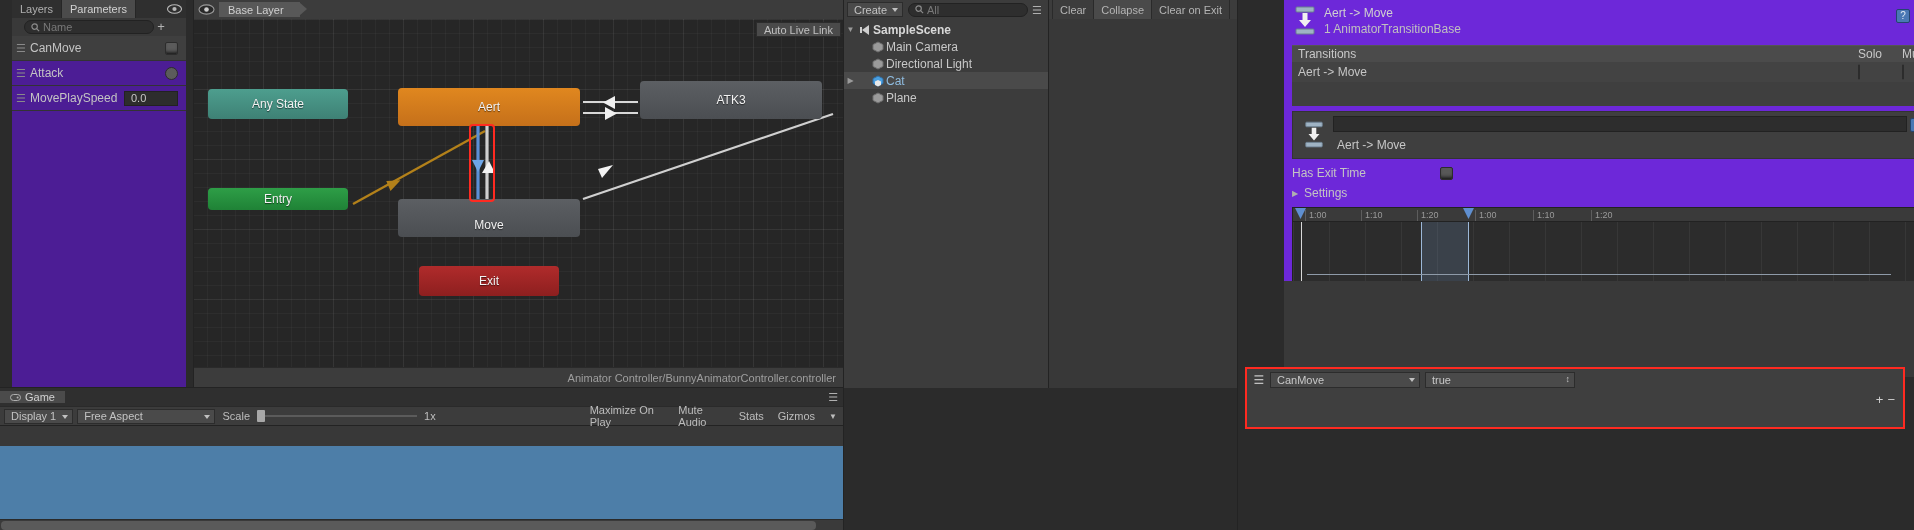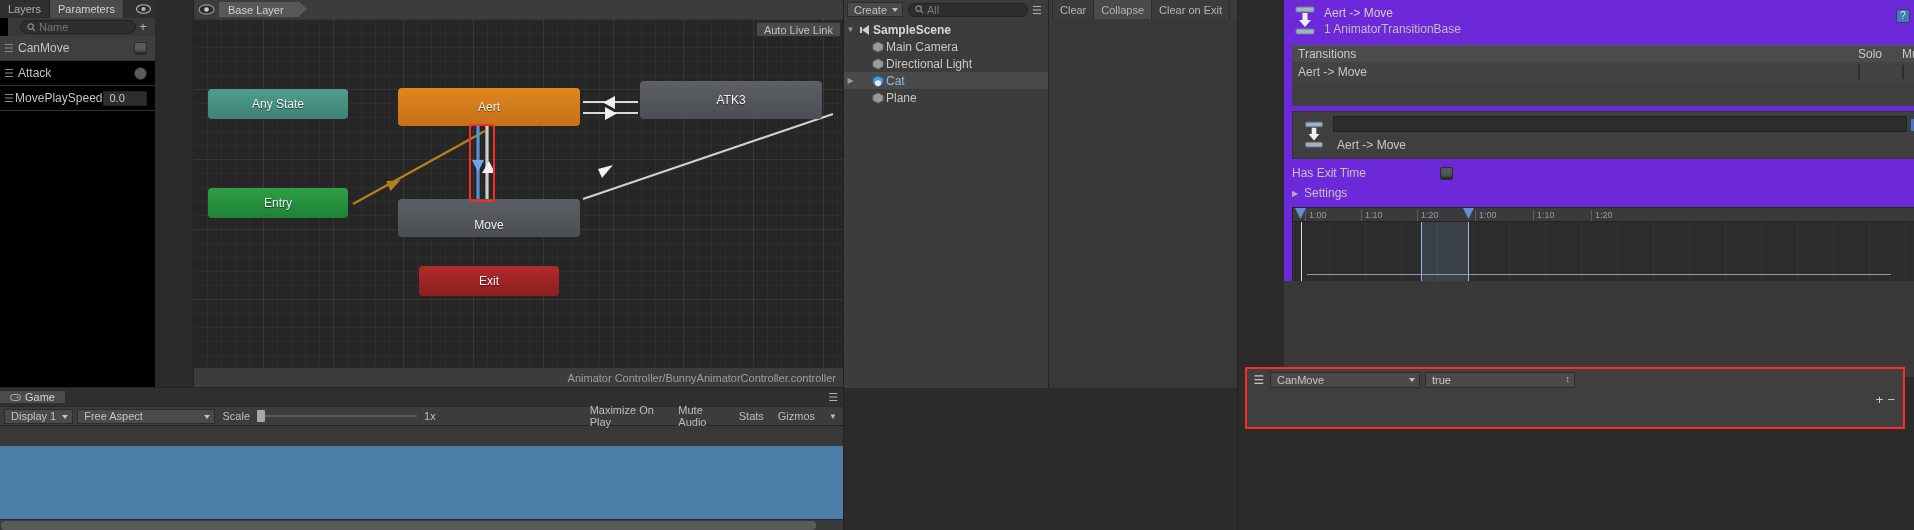--- a/index.html
+++ b/index.html
@@ -13,26 +13,26 @@
   .tab { padding:0 10px; display:flex; align-items:center; font-size:11px; color:#b0b0b0; }
   .tab.active { background:#4b4b4b; color:#d2d2d2; }
   .tbtn { height:27px; padding:0 7px; display:flex; align-items:center; font-size:11px;
           color:#b4b4b4; background:#3c3c3c; border:1px solid #2a2a2a; margin-right:-1px; }
   .tbtn.on { background:#4a4a4a; }
   .searchfield { height:14px; border-radius:7px; background:#2e2e2e; border:1px solid #222;
      display:flex; align-items:center; padding:0 6px; color:#787878; font-size:11px; }
   .sep { background:#232323; position:absolute; }
 
   
-  #leftPanel { left:0; top:0; width:155px; height:388px; background:#000000; }
+  #leftPanel { left:12px; top:0; width:174px; height:388px; background:#4c1d95; }
   #leftTabs { display:flex; height:18px; background:#2f2f2f; }
   #leftTabs .tab { font-size:11px; padding:0 8px; border-right:1px solid #262626; }
   #leftTabs .tab.active { background:#4b4b4b; }
   .eye { margin-left:auto; width:24px; display:flex; align-items:center; justify-content:center; }
-  #paramSearchRow { height:18px; display:flex; align-items:center; padding:2px 5px 2px 12px; background:#393939;margin-left:8px; }
+  #paramSearchRow { height:18px; display:flex; align-items:center; padding:2px 18px 2px 12px; background:#393939; }
   #paramSearchRow .searchfield { flex:1; }
   .plus { width:14px; text-align:center; color:#b4b4b4; font-size:13px; line-height:12px; }
   .prow { height:25px; display:flex; align-items:center; padding:0 8px 0 4px; border-bottom:1px solid #333;}
   .prow.alt { background:#3f3f3f; }
   .grip { width:14px; color:#8a8a8a; font-size:11px; line-height:9px; letter-spacing:0; }
   .pname { flex:1; color:#c4c4c4; font-size:12px; }
   .pbool { width:13px; height:13px; border-radius:2px; background:#5b5b5b;
      border:1px solid #2c2c2c; box-shadow:inset 0 -4px 4px -3px #000; }
   .ptrig { width:13px; height:13px; border-radius:50%; background:#5b5b5b; border:1px solid #2c2c2c; }
   .pnum { width:54px; height:15px; background:#2d2d2d; border:1px solid #222; color:#c8c8c8;
@@ -235,21 +235,21 @@
 
       <line x1="285" y1="107" x2="285" y2="182" stroke="#5b8fd6" stroke-width="3.2"></line>
       <line x1="294" y1="107" x2="294" y2="182" stroke="#cfcfcf" stroke-width="3.2"></line>
       <polygon points="279,141 291,141 285,153" fill="#6ea6e8"></polygon>
       <polygon points="289,154 296,142 302,154" fill="#f2f2f2"></polygon>
     </svg>
 
     <div class="node any" style="left:15px;top:70px;width:140px;height:30px;">
       <span>Any State</span>
     </div>
-    <div class="node entry" style="left:15px;top:169px;width:140px;height:30px;">
+    <div class="node entry" style="left:15px;top:169px;width:140px;height:22px;">
       <span>Entry</span>
     </div>
     <div class="node exit" style="left:226px;top:247px;width:140px;height:30px;">
       <span>Exit</span>
     </div>
     <div class="node state" style="left:205px;top:69px;width:182px;height:38px;">
       <span>Aert</span>
     </div>
     <div class="node gray" style="left:447px;top:62px;width:182px;height:38px;">
       <span>ATK3</span>

